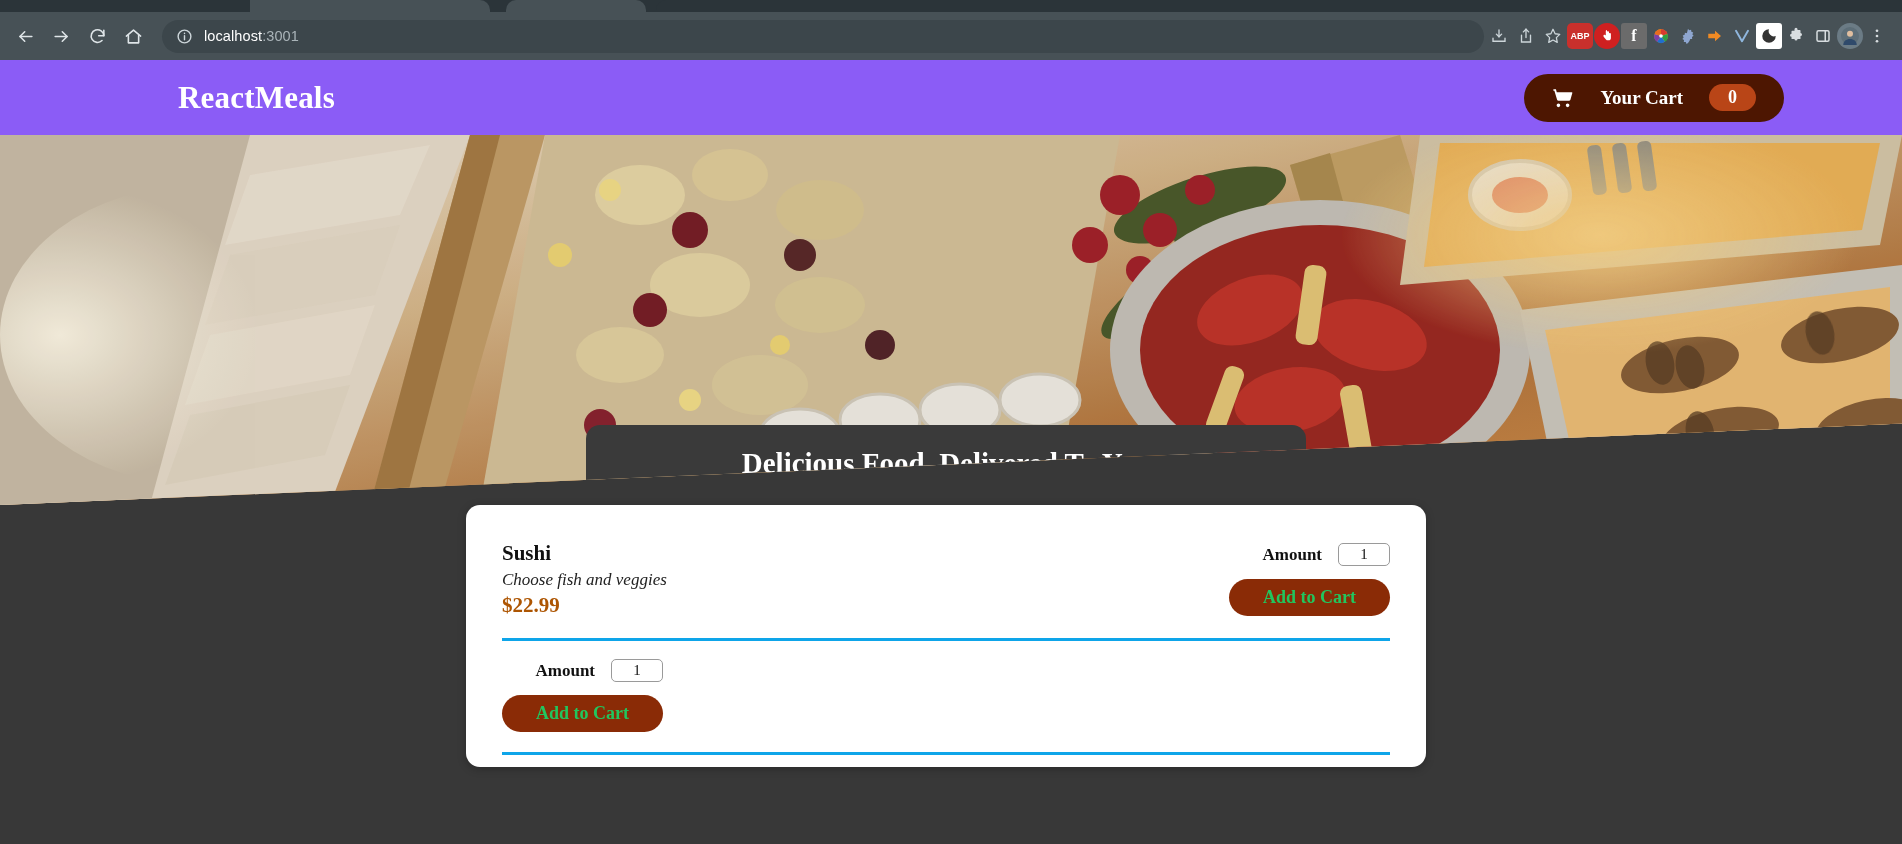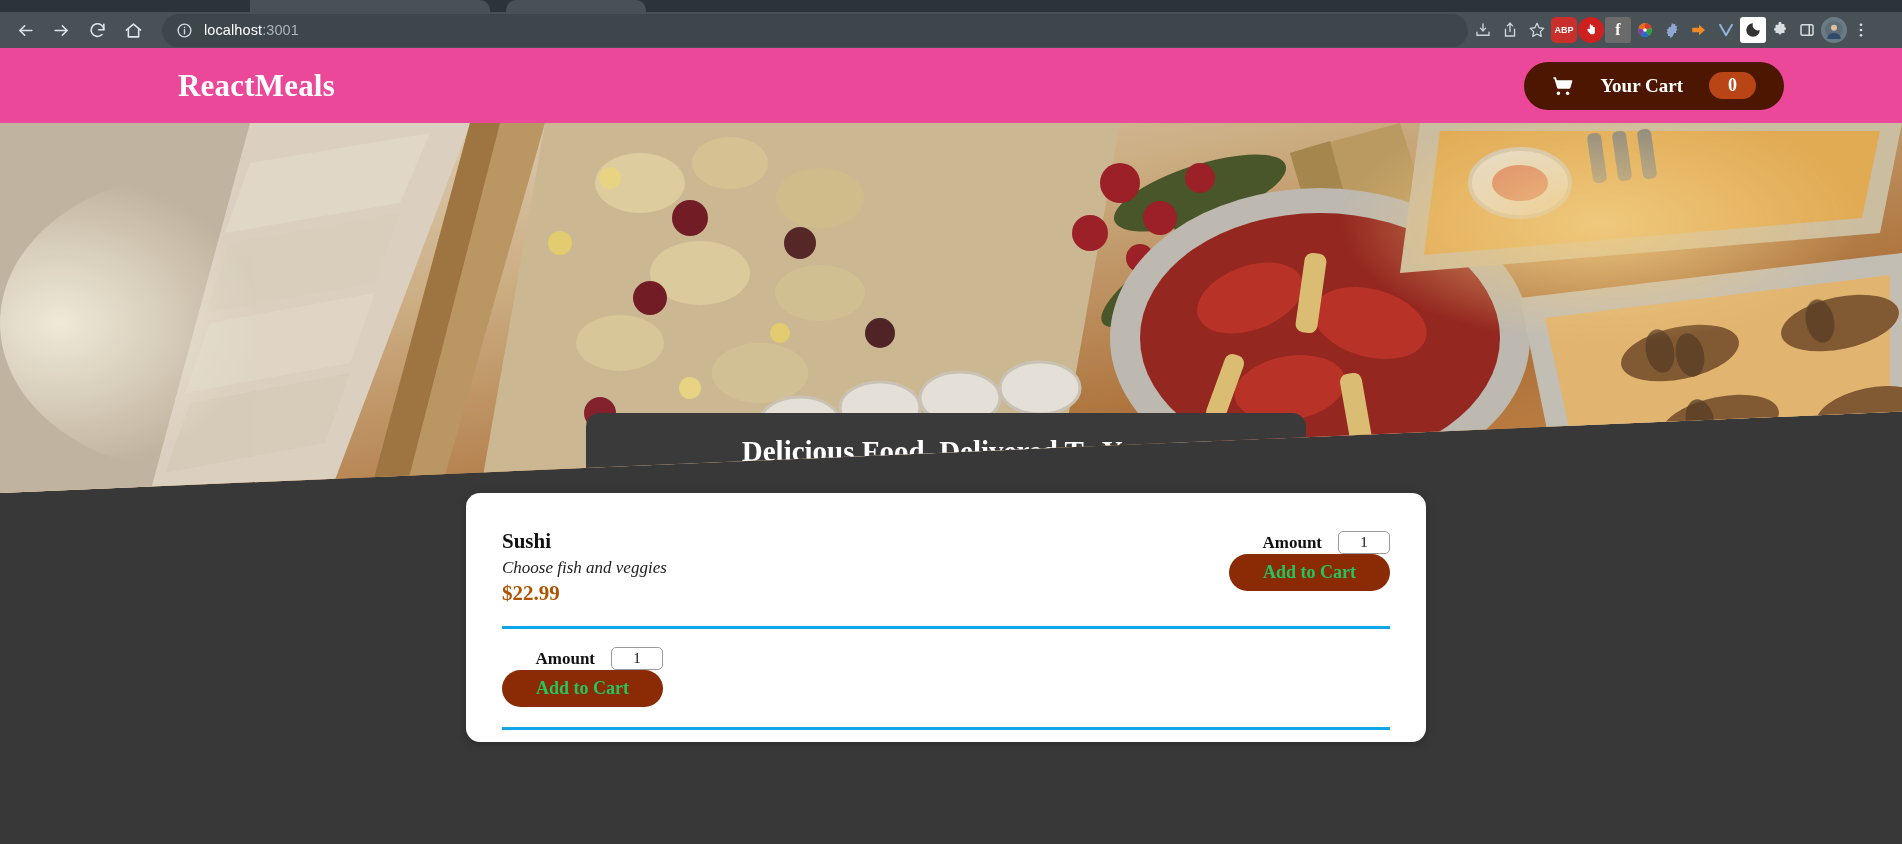--- a/index.html
+++ b/index.html
@@ -14,22 +14,22 @@
   #browser-chrome { width: 1902px; background: #475156; }
   #tab-strip {
     height: 12px; background: #2b3439;
     display: flex; align-items: flex-end; position: relative;
   }
   .tab-shape { height: 12px; background: #475156; }
   .tab-shape.a { width: 240px; border-top-right-radius: 10px; margin-left: 250px; }
   .tab-shape.b { width: 140px; border-top-left-radius: 10px; border-top-right-radius: 10px; margin-left: 16px;}
   .tab-shape.c { flex: 1; border-top-left-radius: 10px; margin-left: 10px; background:#2b3439;}
   #toolbar {
-    height: 36px; display: flex; align-items: center;
-    padding: 0 28px 0 8px; background: #475156; gap: 2px;
+    height: 48px; display: flex; align-items: center;
+    padding: 0 12px 0 8px; background: #475156; gap: 2px;
   }
   .nav-btn {
     width: 34px; height: 34px; display: flex; align-items: center;
     justify-content: center; border-radius: 50%; flex: 0 0 auto;
   }
   .nav-btn svg { width: 19px; height: 19px; }
   #omnibox {
     height: 33px; background: #3c464b; border-radius: 17px;
     display: flex; align-items: center; padding: 0 14px;
     margin-left: 10px; width: 1360px; gap: 11px;
@@ -47,21 +47,21 @@
     border-radius: 4px; color: #fff;
   }
   .ext-icon svg { width: 18px; height: 18px; }
 
   
   #page { position: relative; width: 1902px; height: 784px; background: #383838; }
 
   
   #site-header {
     position: absolute; top: 0; left: 0; width: 1902px; height: 75px;
-    background: #ec4899; display: flex; align-items: center;
+    background: #8b5cf6; display: flex; align-items: center;
     justify-content: space-between; padding: 0 118px 0 178px; z-index: 20;
   }
   #logo {
     color: #fff; font-size: 31px; font-weight: bold;
     font-family: "Liberation Serif", serif; letter-spacing: .2px;
   }
   #cart-button {
     background: #4d1601; border: none; border-radius: 28px;
     height: 48px; padding: 0 28px; display: flex; align-items: center;
     gap: 26px; cursor: pointer; min-width: 250px; justify-content: center;
@@ -115,21 +115,21 @@
     font-family: "Liberation Serif", serif; margin-bottom: 4px;
   }
   .meal-info .meal-desc {
     font-style: italic; font-size: 17px; color: #222;
     font-family: "Liberation Serif", serif; margin-bottom: 3px;
   }
   .meal-info .meal-price {
     font-size: 21px; font-weight: bold; color: #ad5502;
     font-family: "Liberation Serif", serif;
   }
-  .meal-form { display: flex; flex-direction: column; align-items: flex-end; padding-top: 2px; }
+  .meal-form { display: flex; flex-direction: column; align-items: flex-end; gap: 13px; padding-top: 2px; }
   .amount-line { display: flex; align-items: center; gap: 16px; }
   .amount-label {
     font-size: 17px; font-weight: bold; color: #111;
     font-family: "Liberation Serif", serif;
   }
   .amount-input {
     width: 52px; height: 23px; border: 1px solid #9a9a9a;
     border-radius: 5px; text-align: center; font-size: 15px;
     font-family: "Liberation Serif", serif; color: #111;
     background: #fff; outline: none;

